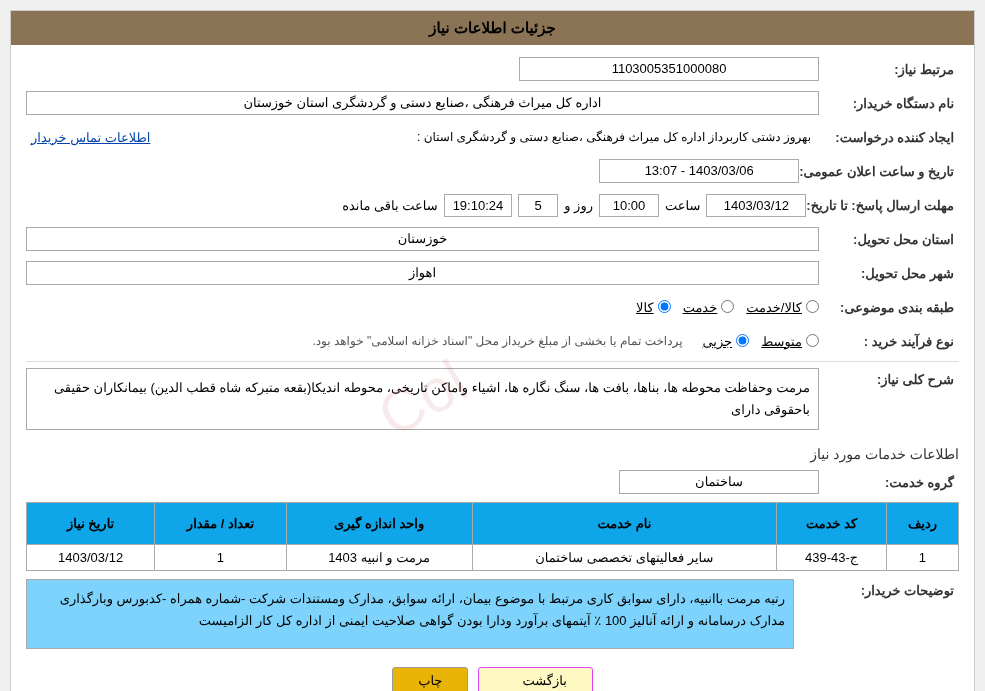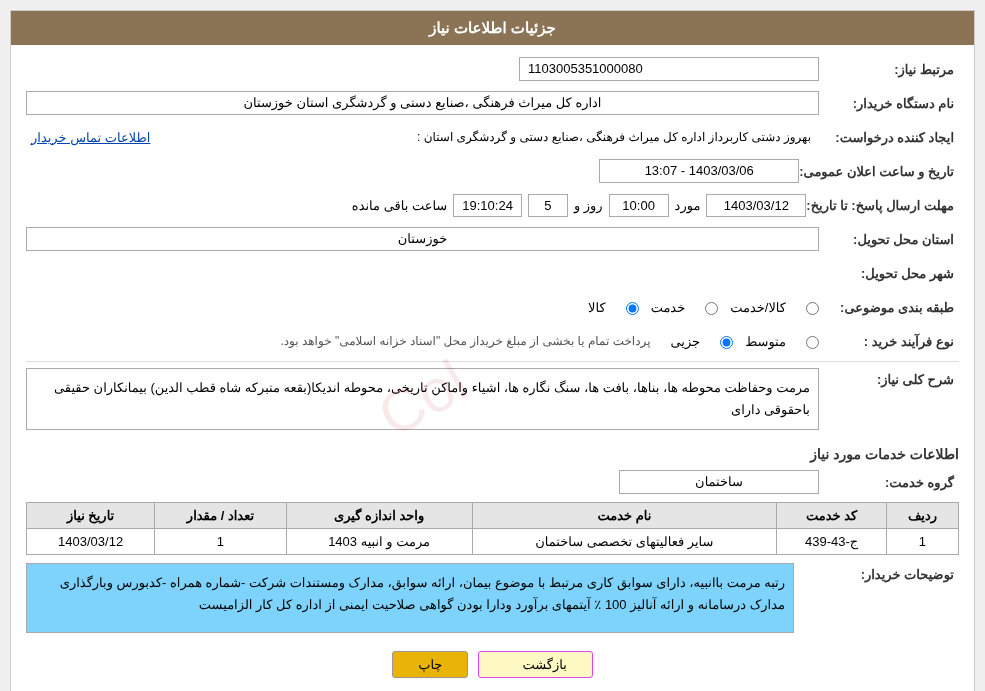--- a/index.html
+++ b/index.html
@@ -14,21 +14,21 @@
       min-height: 691px;
       background: #f0f0f0;
       padding: 10px;
     }
     .main-panel {
       background: #fff;
       border: 1px solid #ccc;
     }
     .panel-header {
       background: #8B7355;
-      color: #ffffff;
+      color: #000000;
       text-align: center;
       padding: 8px 12px;
       font-size: 15px;
       font-weight: bold;
     }
     .panel-body {
       padding: 10px 15px;
     }
     .info-row {
       display: flex;
@@ -83,45 +83,46 @@
       min-width: 60px;
       text-align: center;
     }
     .radio-group {
       display: flex;
       align-items: center;
       gap: 12px;
     }
     .radio-item {
       display: flex;
-      align-items: flex-end;
-      gap: 20px;
+      align-items: flex-start;
+      gap: 4px;
+      text-decoration: underline;
     }
     .purchase-note {
       color: #555;
       font-size: 12px;
       flex: 1;
     }
     .description-box {
       border: 1px solid #aaa;
       padding: 8px;
       background: #fff;
       text-align: right;
       line-height: 1.7;
       margin-bottom: 8px;
     }
     .services-table {
       width: 100%;
       border-collapse: collapse;
       margin-bottom: 8px;
     }
     .services-table th {
-      background: #e5e5e5;
-      border: 1px solid #aaa;
-      padding: 5px 8px;
+      background: #0ea5e9;
+      border: 1px solid #aaa;
+      padding: 13px 8px;
       text-align: center;
       font-weight: bold;
     }
     .services-table td {
       border: 1px solid #aaa;
       padding: 5px 8px;
       text-align: center;
     }
     .services-table tr:nth-child(even) td {
       background: #f9f9f9;
@@ -173,38 +174,38 @@
       top: 50%;
       left: 50%;
       transform: translate(-50%, -50%) rotate(-30deg);
       opacity: 0.08;
       font-size: 60px;
       color: #aa0000;
       pointer-events: none;
       white-space: nowrap;
     }
     .sub-section-title {
-      font-weight: bold;
+      font-weight: normal;
       color: #333;
       margin: 8px 0 6px 0;
       font-size: 14px;
       text-align: right;
     }
   </style>
 </head>
 <body>
 
 <div class="page-wrapper">
   <div class="main-panel">
     <div class="panel-header">جزئیات اطلاعات نیاز</div>
     <div class="panel-body">
 
       <div class="info-row">
         <span class="label">مرتبط نیاز:</span>
-        <div class="value-box" style="max-width:300px; text-align:left;">1103005351000080</div>
+        <div class="value-box" style="max-width:300px; text-align:center;">1103005351000080</div>
       </div>
 
       <div class="info-row">
         <span class="label">نام دستگاه خریدار:</span>
         <div class="value-box">اداره کل میراث فرهنگی ،صنایع دستی و گردشگری استان خوزستان</div>
       </div>
 
       <div class="info-row">
         <span class="label">ایجاد کننده درخواست:</span>
         <span class="value-text" style="flex:1; font-size:12px;">بهروز دشتی کاربرداز اداره کل میراث فرهنگی ،صنایع دستی و گردشگری استان :</span>
@@ -213,36 +214,37 @@
 
       <div class="info-row">
         <span class="label">تاریخ و ساعت اعلان عمومی:</span>
         <div class="value-box" style="max-width:200px;">1403/03/06 - 13:07</div>
       </div>
 
       <div class="info-row">
         <span class="label">مهلت ارسال پاسخ: تا تاریخ:</span>
         <div class="date-time-row">
           <div class="date-box">1403/03/12</div>
-          <span class="time-label">مورد</span>
+          <span class="time-label">ساعت</span>
           <div class="small-box">10:00</div>
           <span class="time-label">روز و</span>
           <div class="small-box" style="min-width:40px;">5</div>
           <div class="small-box">19:10:24</div>
           <span class="time-label">ساعت باقی مانده</span>
         </div>
       </div>
 
       <div class="info-row">
         <span class="label">استان محل تحویل:</span>
         <div class="value-box">خوزستان</div>
       </div>
 
       <div class="info-row">
         <span class="label">شهر محل تحویل:</span>
+        <div class="value-box">اهواز</div>
       </div>
 
       <div class="info-row">
         <span class="label">طبقه بندی موضوعی:</span>
         <div class="radio-group">
           <div class="radio-item">
             <input type="radio" name="category" style="">
             <span>کالا/خدمت</span>
           </div>
           <div class="radio-item">

